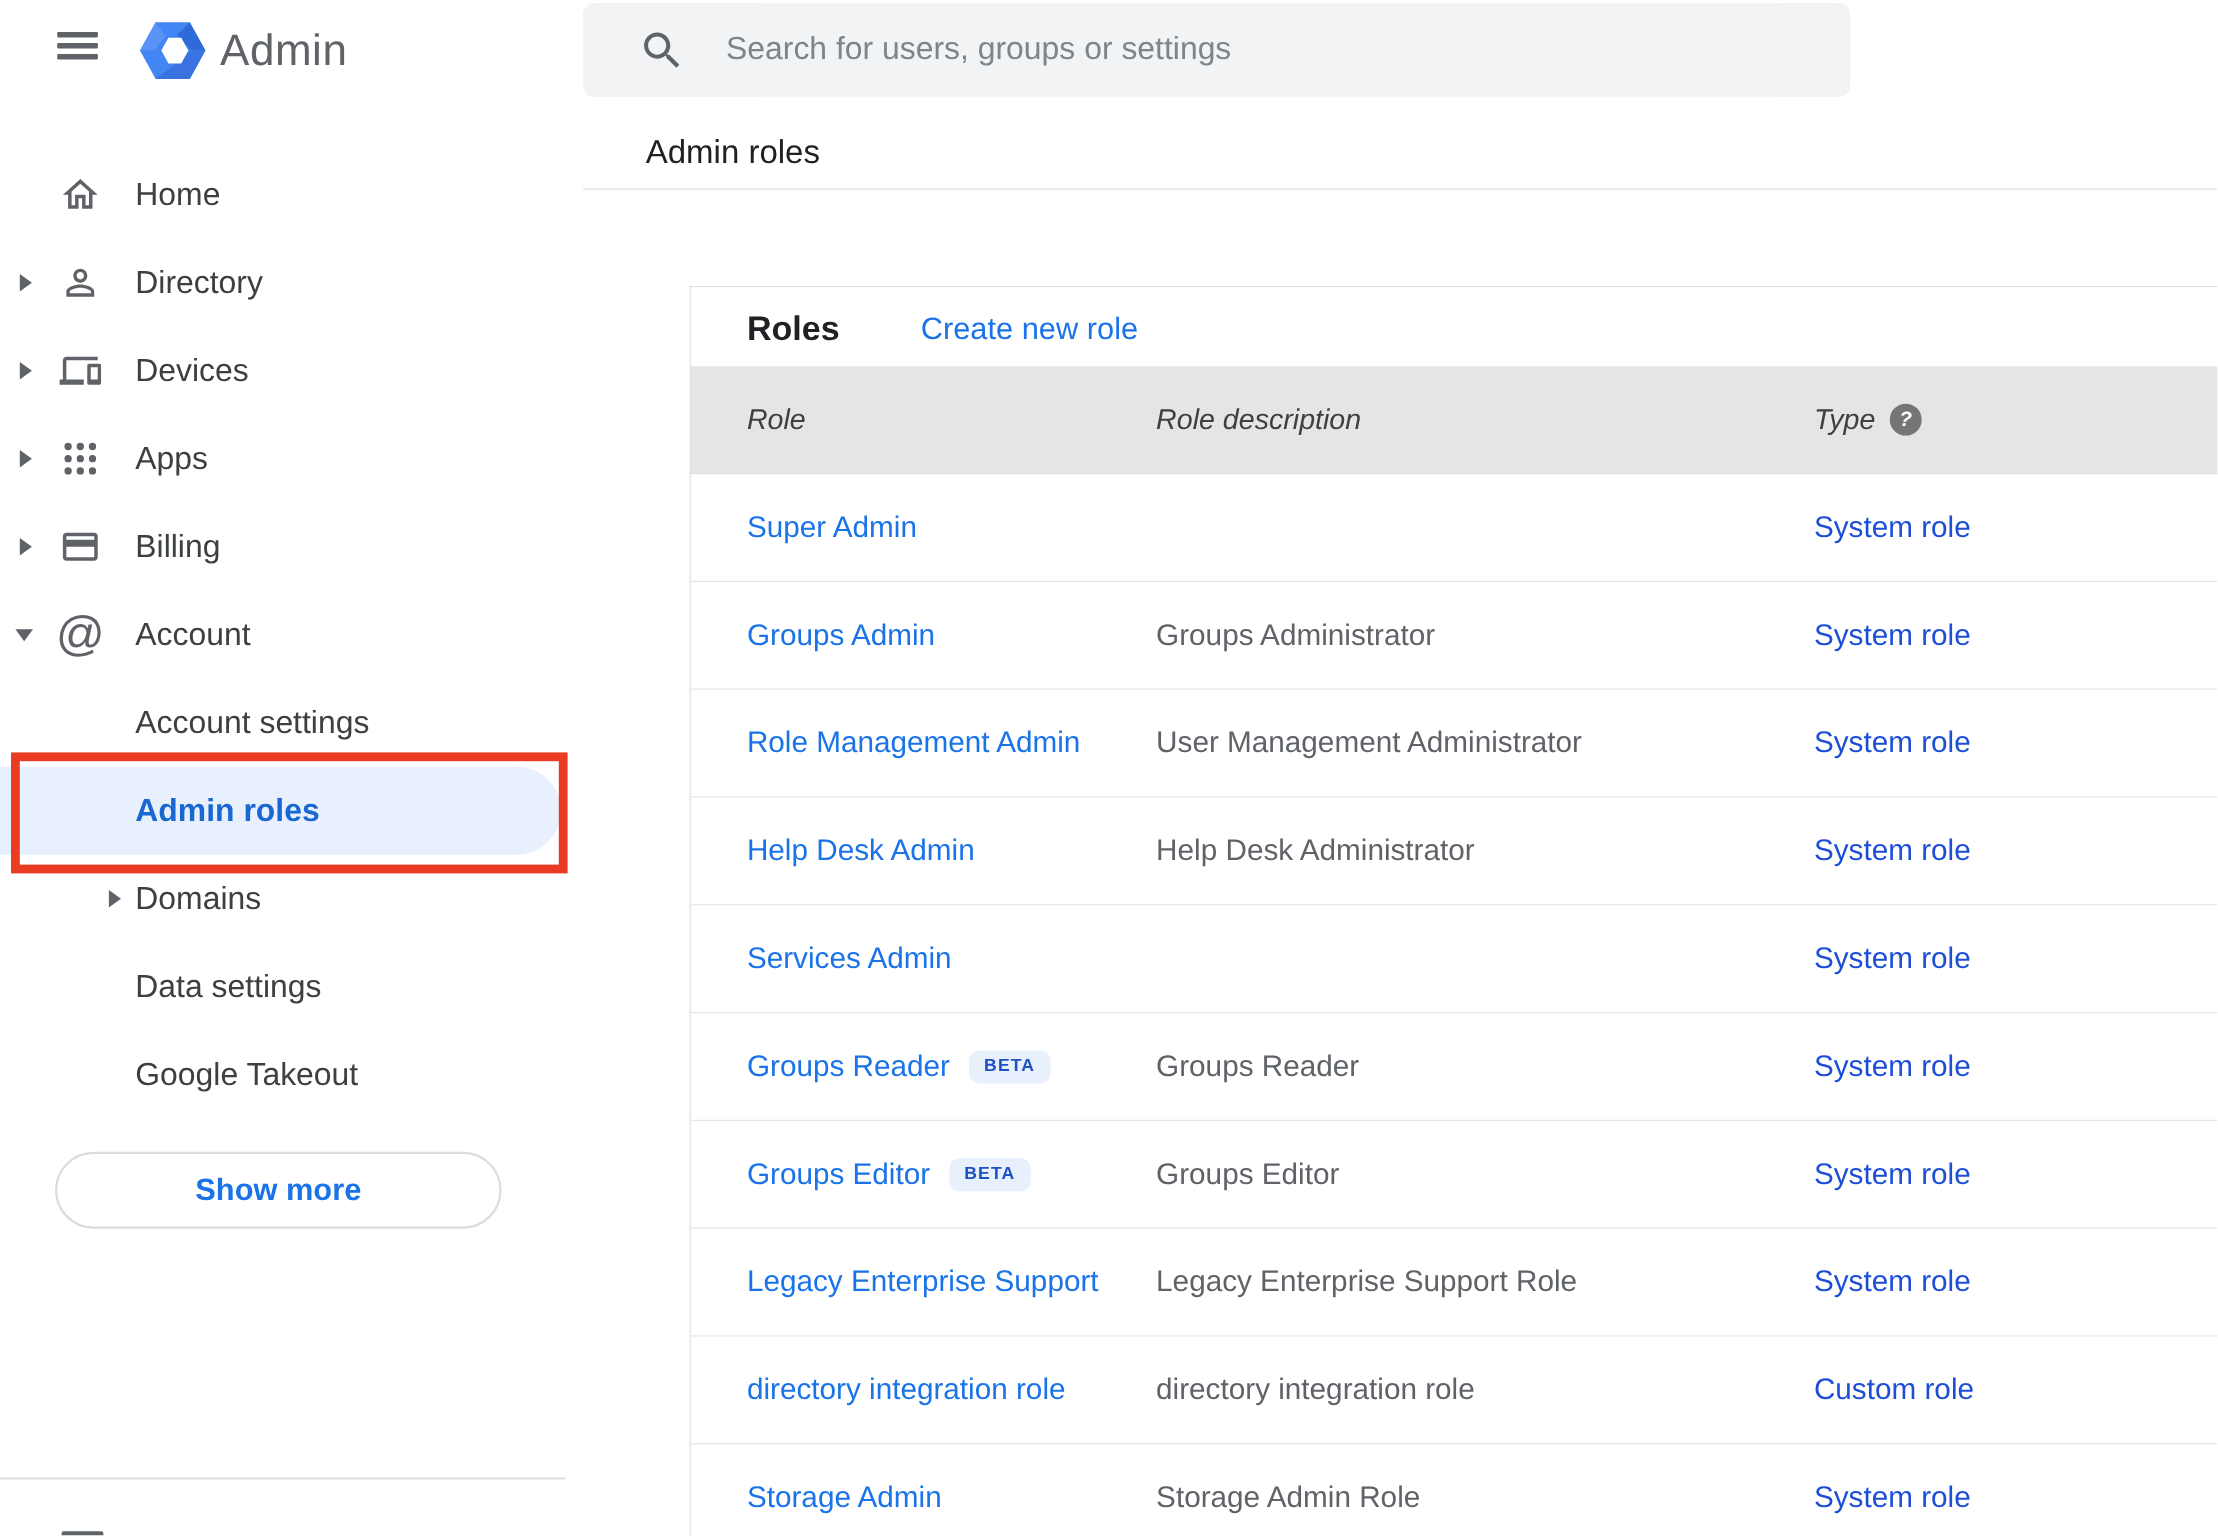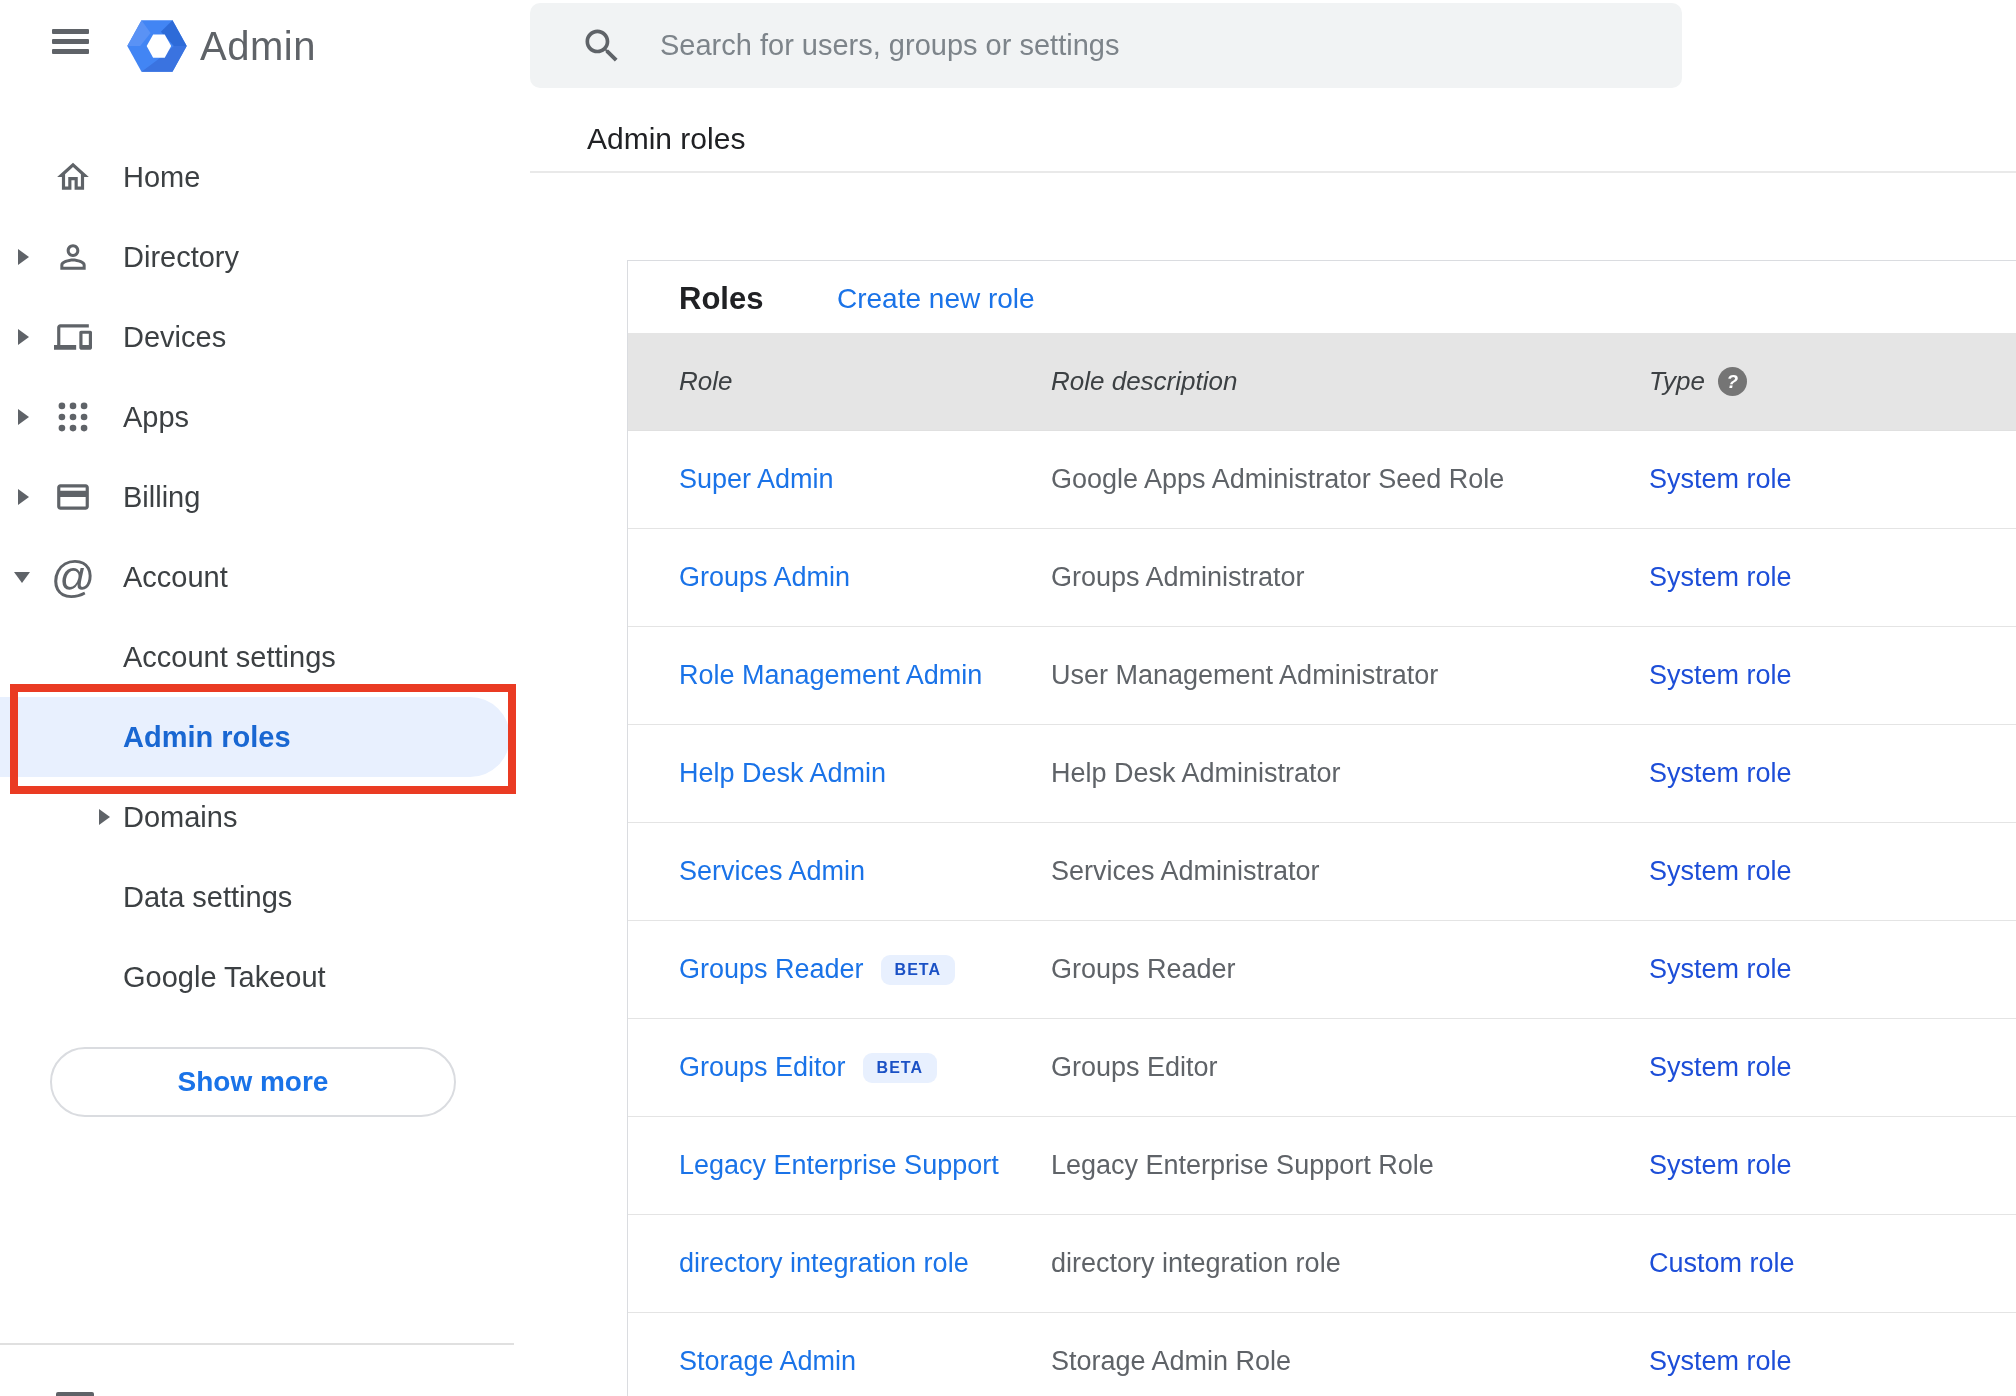--- a/index.html
+++ b/index.html
@@ -195,21 +195,20 @@
     <span class="col col-type">
       <span>Type</span>
       <span class="help">?</span>
     </span>
   </div>
   <div class="tbody">
       <div class="trow">
         <span class="cell c-role">
           <a class="role-link">Super Admin</a>
         </span>
-        <span class="cell c-desc">Google Apps Administrator Seed Role</span>
         <span class="cell c-type">System role</span>
       </div>
       <div class="trow">
         <span class="cell c-role">
           <a class="role-link">Groups Admin</a>
         </span>
         <span class="cell c-desc">Groups Administrator</span>
         <span class="cell c-type">System role</span>
       </div>
       <div class="trow">
@@ -223,21 +222,20 @@
         <span class="cell c-role">
           <a class="role-link">Help Desk Admin</a>
         </span>
         <span class="cell c-desc">Help Desk Administrator</span>
         <span class="cell c-type">System role</span>
       </div>
       <div class="trow">
         <span class="cell c-role">
           <a class="role-link">Services Admin</a>
         </span>
-        <span class="cell c-desc">Services Administrator</span>
         <span class="cell c-type">System role</span>
       </div>
       <div class="trow">
         <span class="cell c-role">
           <a class="role-link">Groups Reader</a>
           <span class="beta">BETA</span>
         </span>
         <span class="cell c-desc">Groups Reader</span>
         <span class="cell c-type">System role</span>
       </div>

